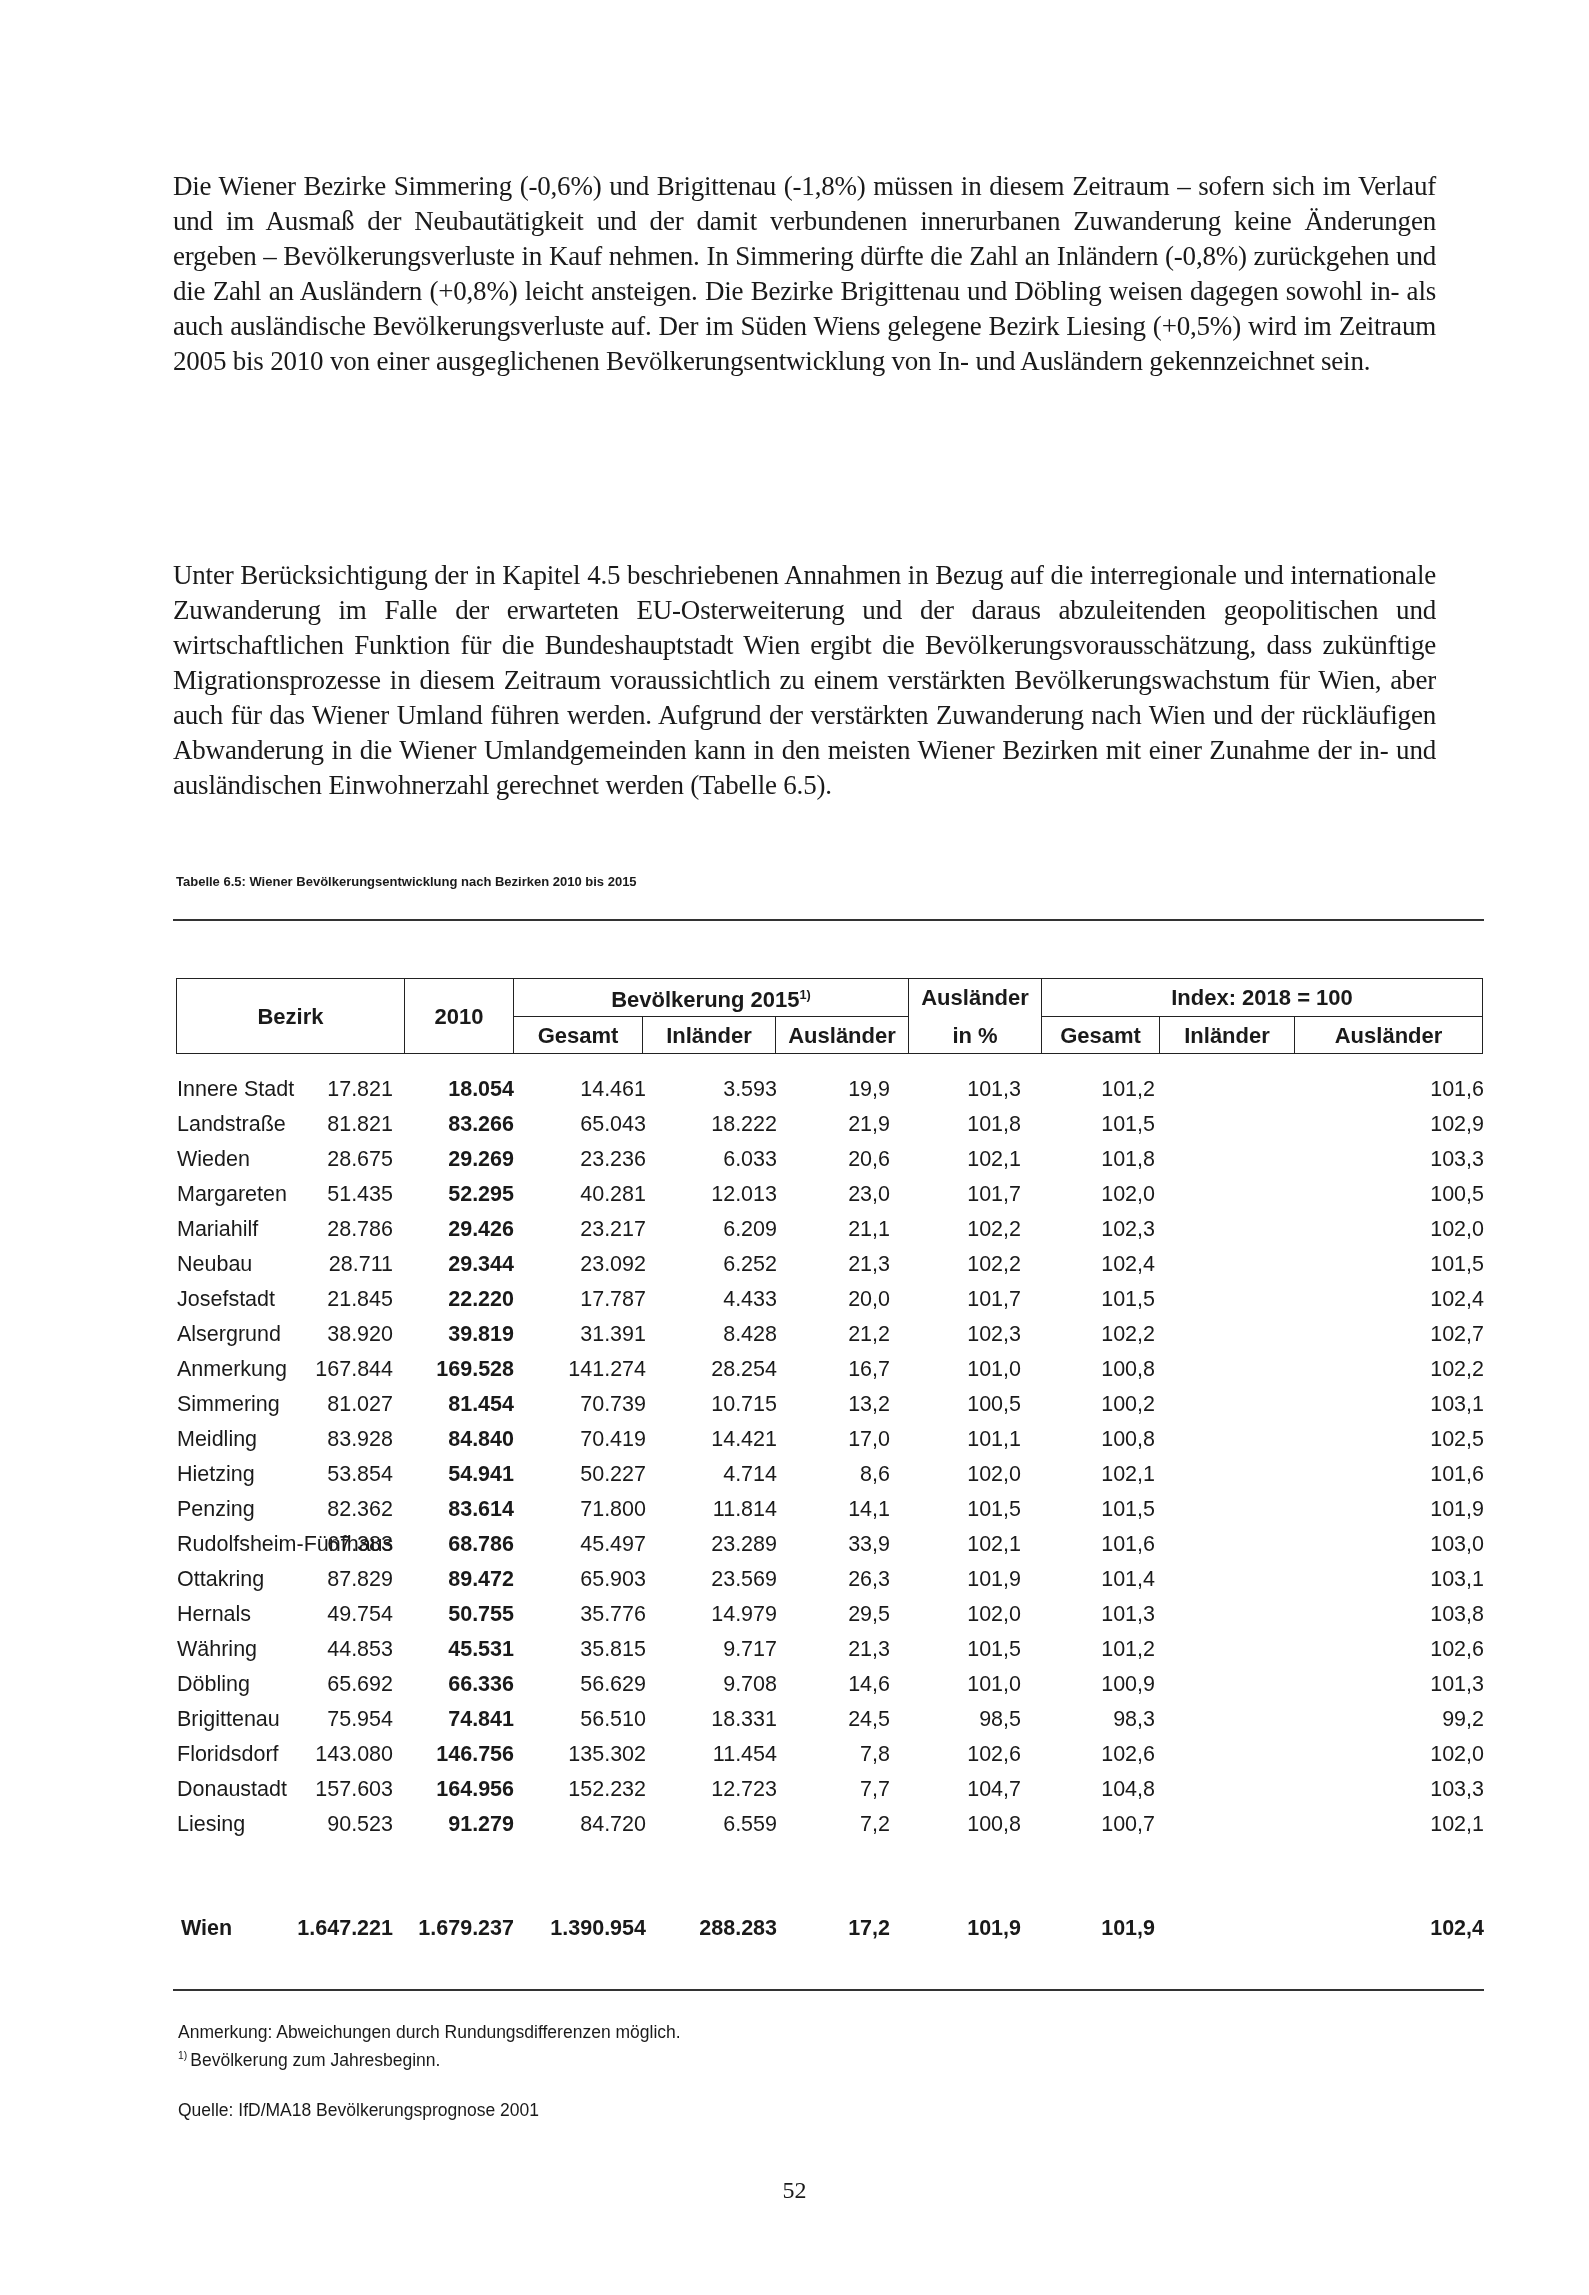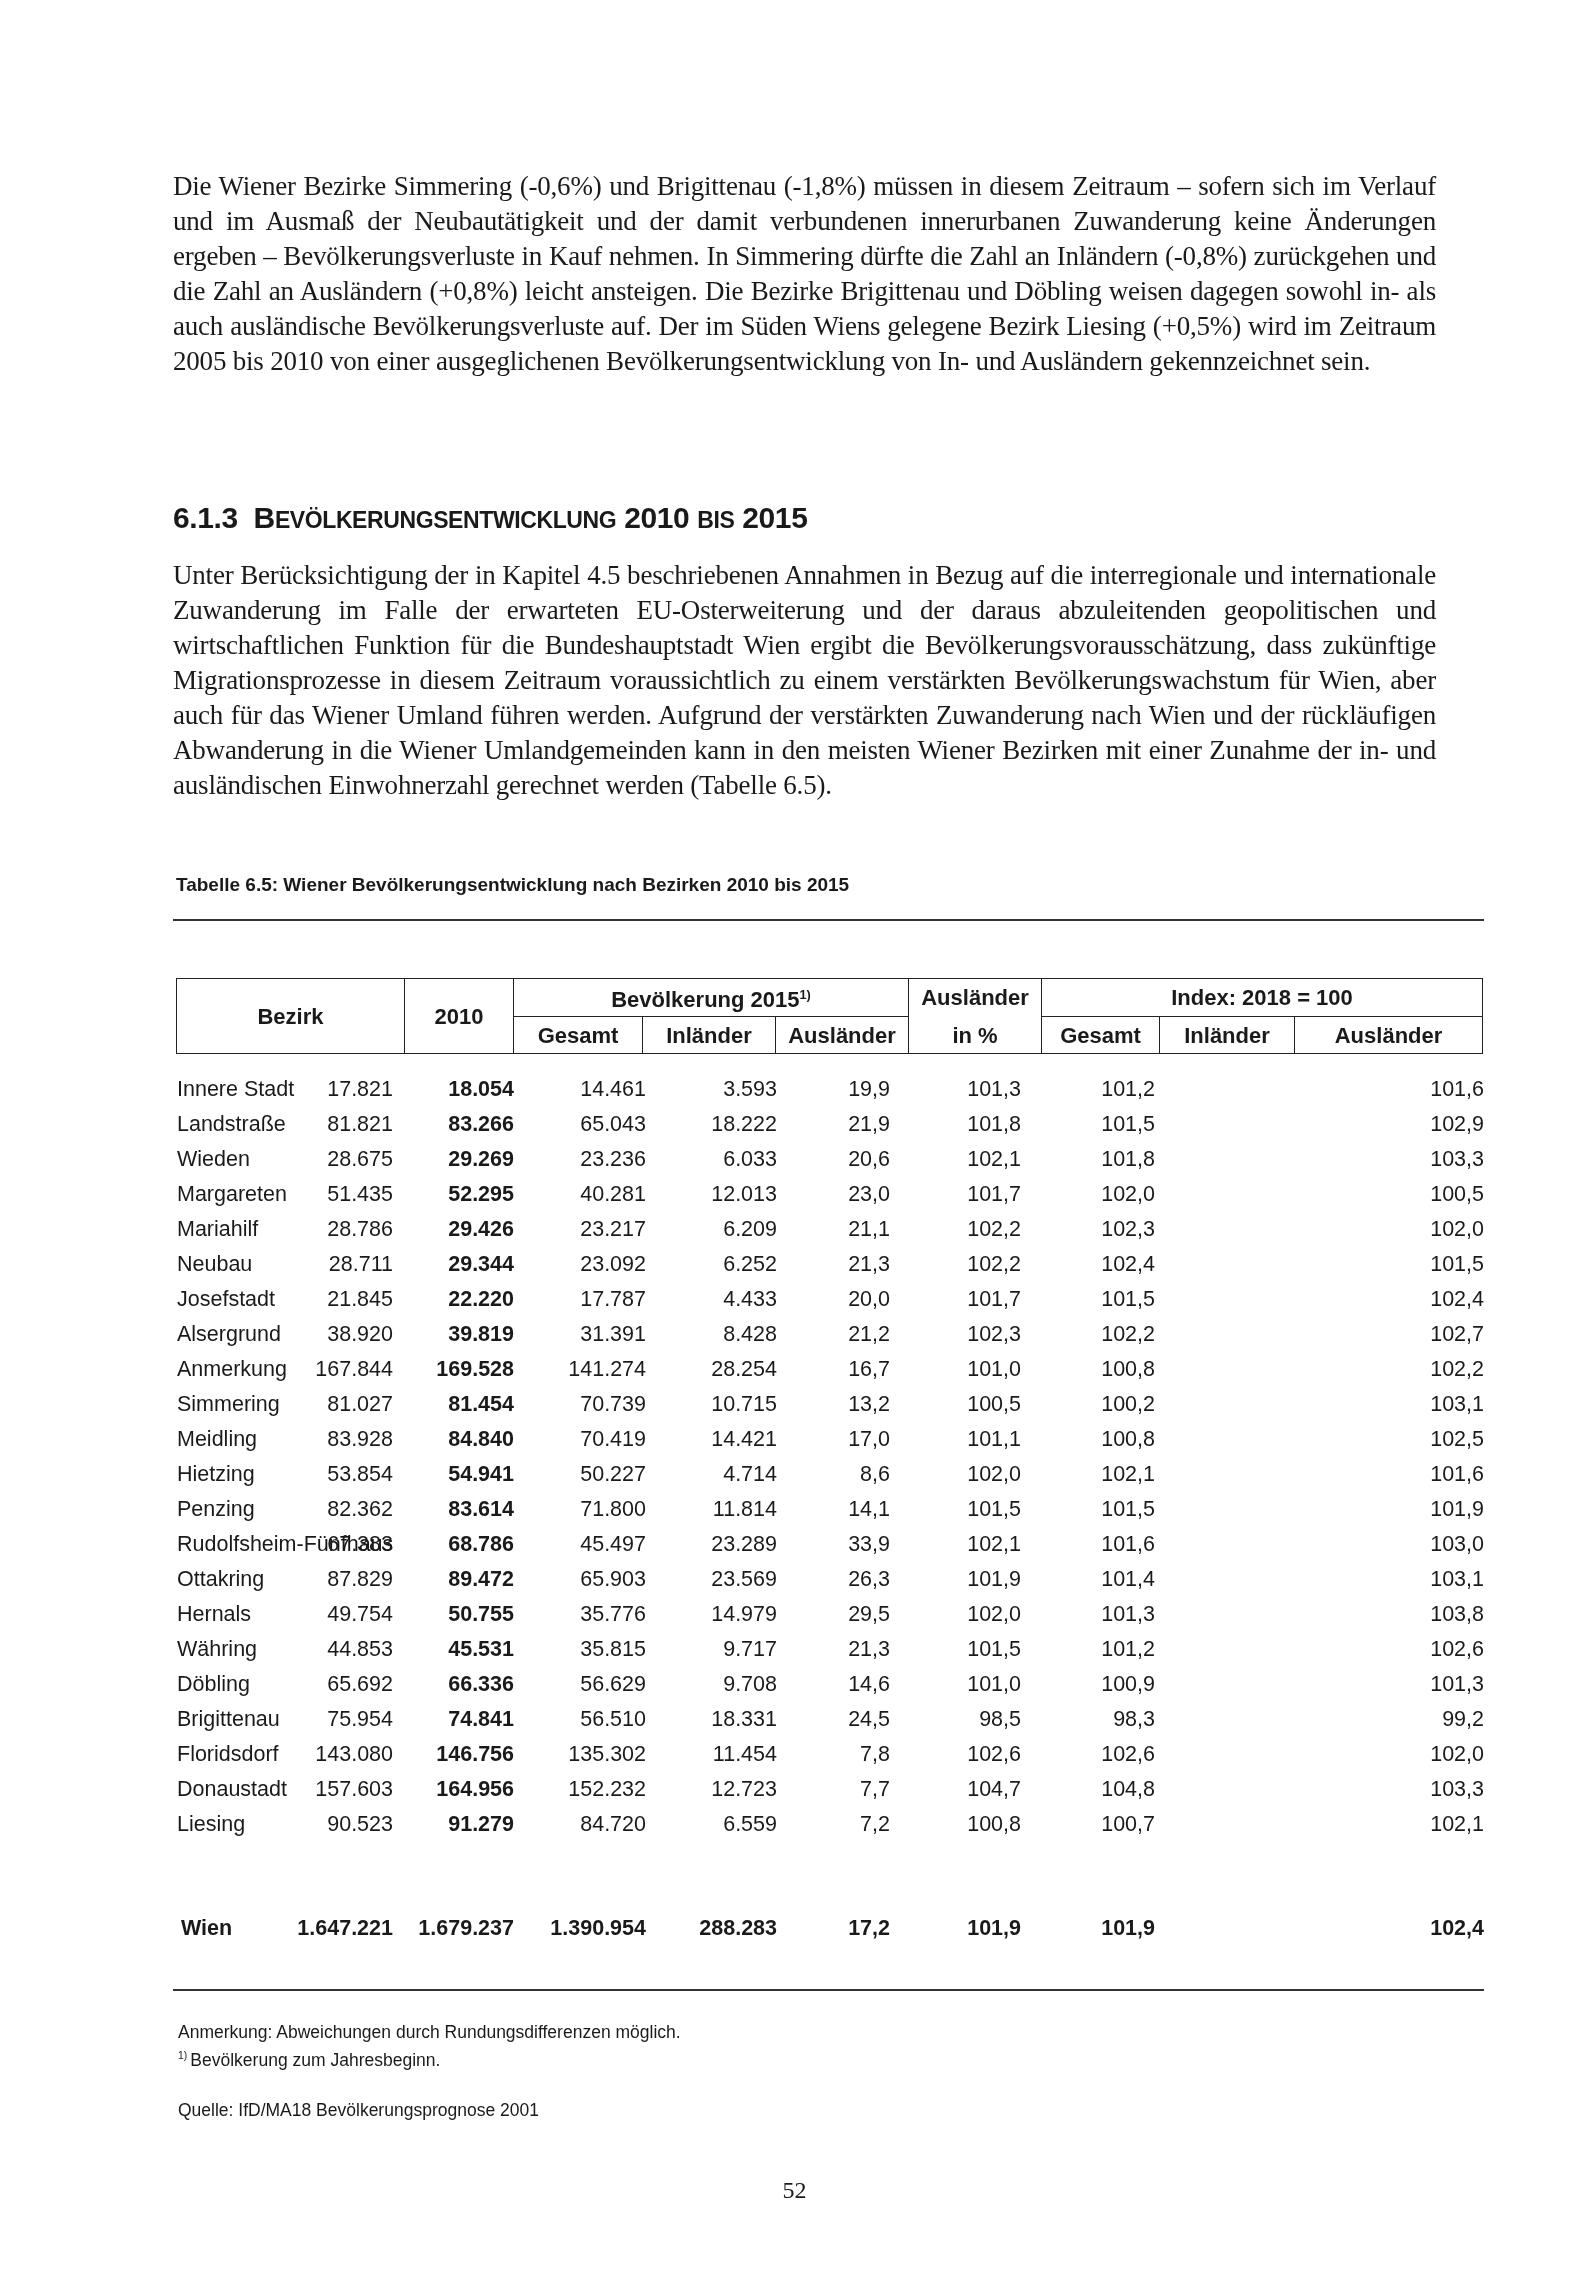--- a/index.html
+++ b/index.html
@@ -15,21 +15,21 @@
   #p2 { top: 558px; }
   .heading {
     position: absolute; left: 173px; top: 501px;
     font-family: "Liberation Sans", "DejaVu Sans", sans-serif;
     font-weight: bold; font-size: 30px; margin: 0; letter-spacing: -0.4px;
   }
   .heading .sc { font-size: 23px; }
   .caption {
     position: absolute; left: 176px; top: 874px;
     font-family: "Liberation Sans", "DejaVu Sans", sans-serif;
-    font-weight: bold; font-size: 19px; margin: 0;
+    font-weight: bold; font-size: 13px; margin: 0;
   }
   .rule { position: absolute; left: 173px; width: 1311px; height: 0; border-top: 2px solid #333; }
   #rule-top { top: 919px; }
   #rule-bottom { top: 1989px; }
 
   table.hdr {
     position: absolute; left: 176px; top: 954px; width: 1307px;
     border-collapse: collapse; table-layout: fixed;
     font-family: "Liberation Sans", "DejaVu Sans", sans-serif;
     font-weight: bold; font-size: 22px; margin-top: 24px;
@@ -72,23 +72,20 @@
     font-family: "Liberation Serif", "DejaVu Serif", serif; font-size: 24px;
   }
 </style>
 </head>
 <body>
 
 <div class="page">
 
   <p class="para" id="p1">Die Wiener Bezirke Simmering (-0,6%) und Brigittenau (-1,8%) müssen in diesem Zeitraum – sofern sich im Verlauf und im Ausmaß der Neubautätigkeit und der damit verbundenen innerurbanen Zuwanderung keine Änderungen ergeben – Bevölkerungsverluste in Kauf nehmen. In Simmering dürfte die Zahl an Inländern (-0,8%) zurückgehen und die Zahl an Ausländern (+0,8%) leicht ansteigen. Die Bezirke Brigittenau und Döbling weisen dagegen sowohl in- als auch ausländische Bevölkerungsverluste auf. Der im Süden Wiens gelegene Bezirk Liesing (+0,5%) wird im Zeitraum 2005 bis 2010 von einer ausgeglichenen Bevölkerungsentwicklung von In- und Ausländern gekennzeichnet sein.</p>
 
-  <h2 class="heading">
-    <span>6.1.3</span>&nbsp;&nbsp;<span>B</span><span class="sc">EVÖLKERUNGSENTWICKLUNG</span> <span>2010</span> <span class="sc">BIS</span> <span>2015</span>
-  </h2>
 
   <p class="para" id="p2">Unter Berücksichtigung der in Kapitel 4.5 beschriebenen Annahmen in Bezug auf die interregionale und internationale Zuwanderung im Falle der erwarteten EU-Osterweiterung und der daraus abzuleitenden geopolitischen und wirtschaftlichen Funktion für die Bundeshauptstadt Wien ergibt die Bevölkerungsvorausschätzung, dass zukünftige Migrationsprozesse in diesem Zeitraum voraussichtlich zu einem verstärkten Bevölkerungswachstum für Wien, aber auch für das Wiener Umland führen werden. Aufgrund der verstärkten Zuwanderung nach Wien und der rückläufigen Abwanderung in die Wiener Umlandgemeinden kann in den meisten Wiener Bezirken mit einer Zunahme der in- und ausländischen Einwohnerzahl gerechnet werden (Tabelle 6.5).</p>
 
   <p class="caption">Tabelle 6.5: Wiener Bevölkerungsentwicklung nach Bezirken 2010 bis 2015</p>
   <div class="rule" id="rule-top"></div>
 
   <table class="hdr">
     <colgroup>
       <col style="width:228px">
         <col style="width:109px">

